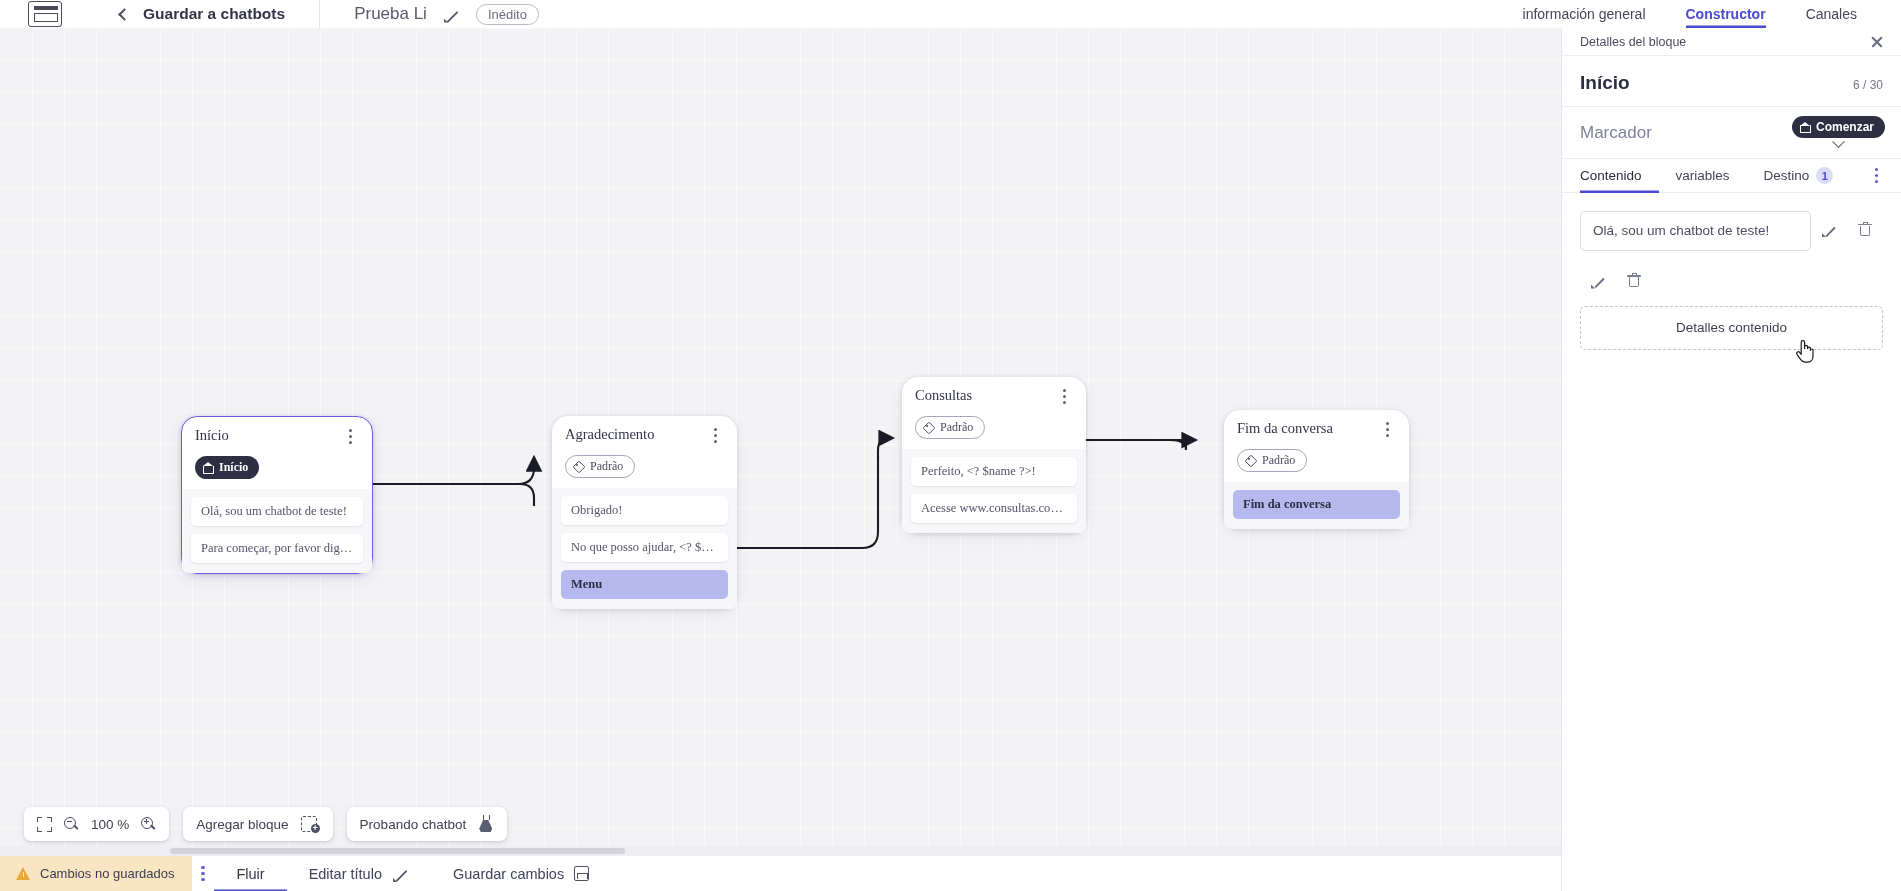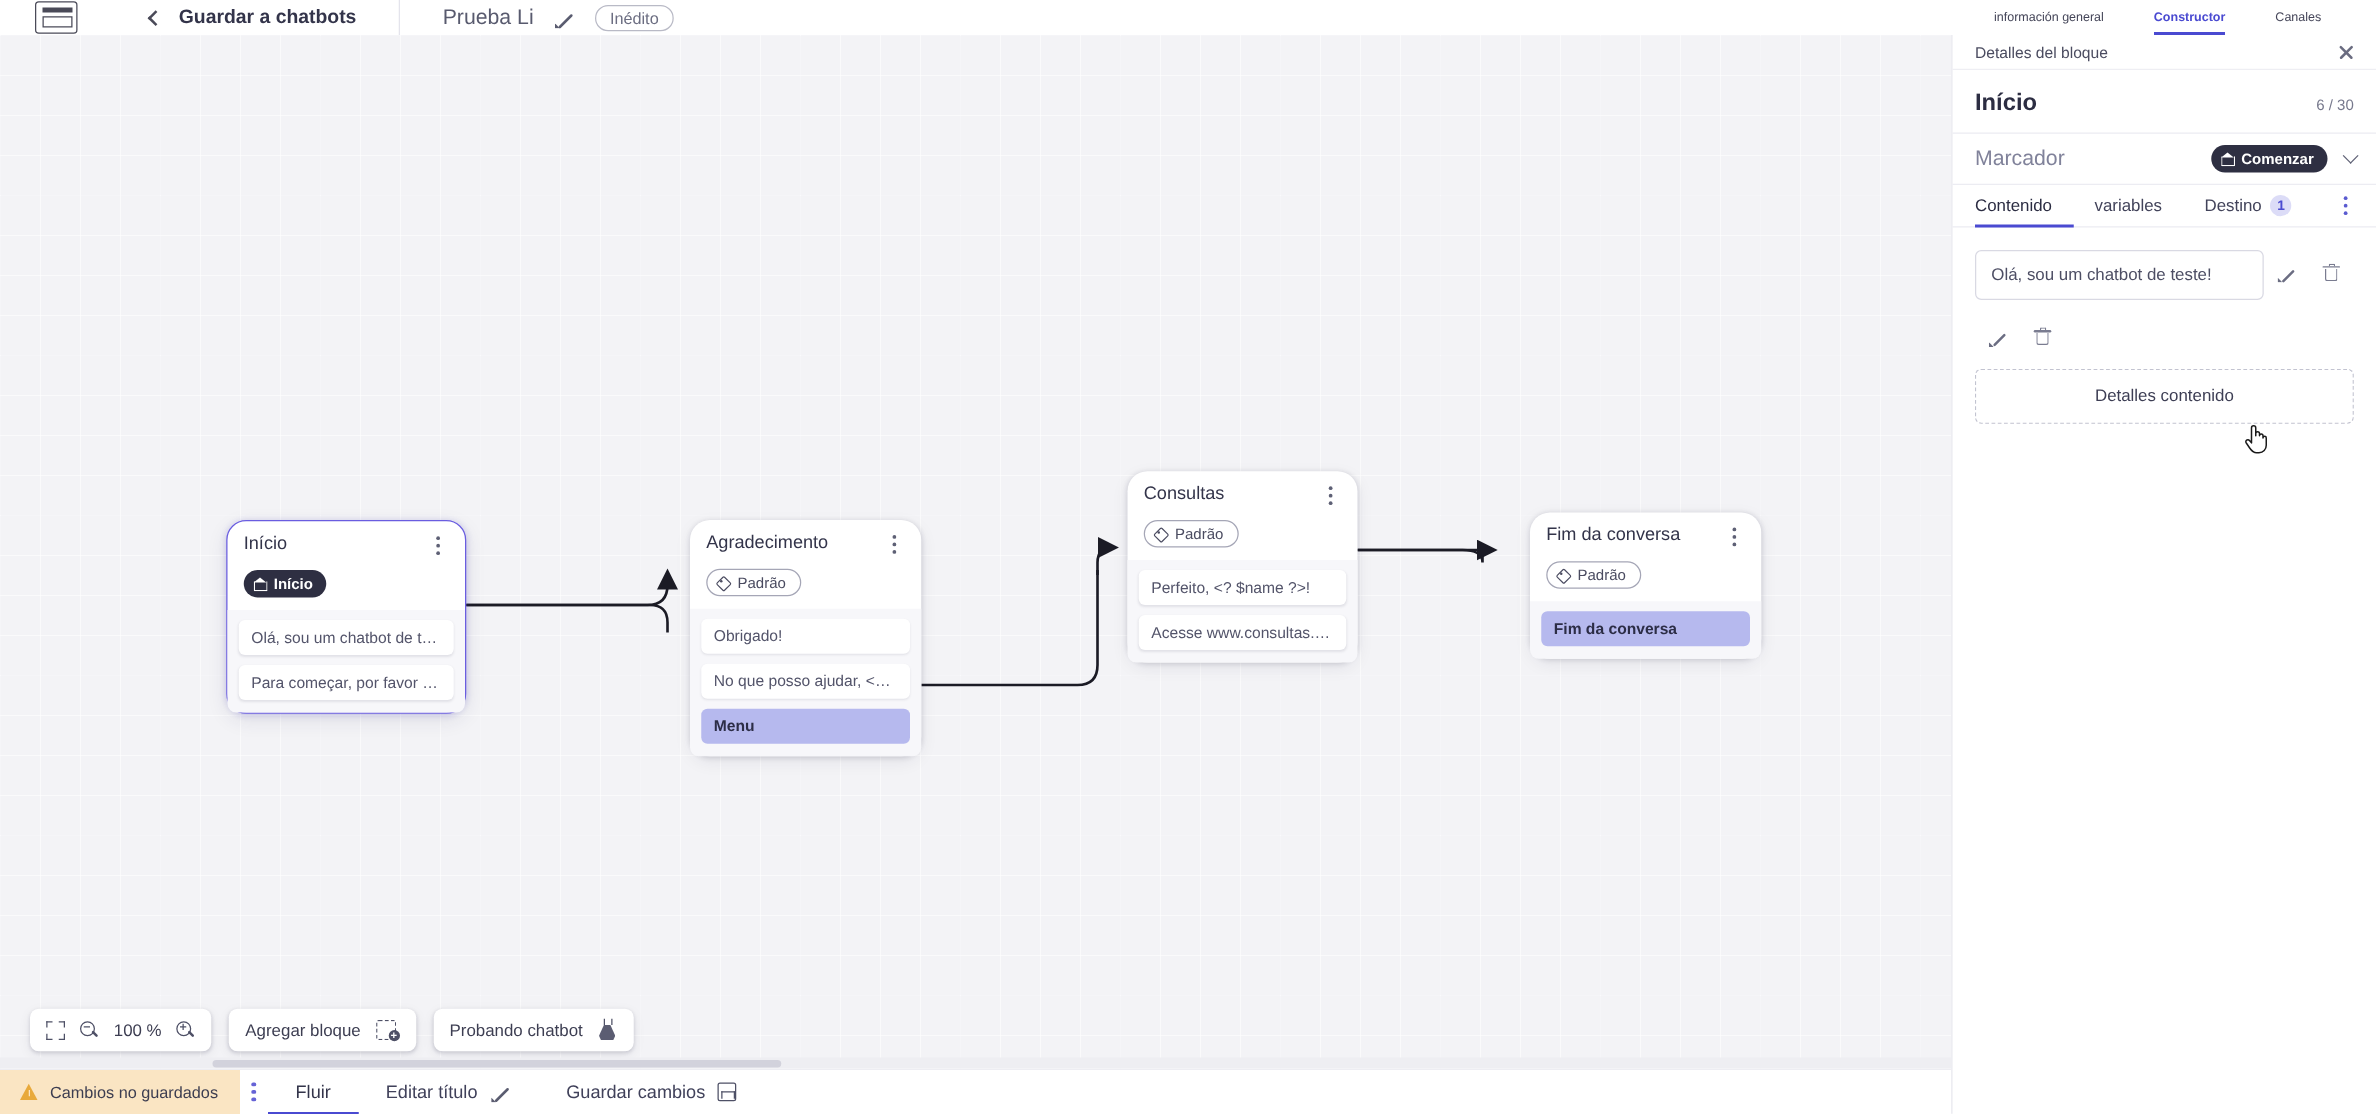--- a/index.html
+++ b/index.html
@@ -75,21 +75,21 @@
     background: #fff; white-space: nowrap;
   }
 
   
   .right-tabs {
     position: absolute; top: 0; right: 0; height: 28px;
     display: flex; align-items: center; gap: 40px;
     padding-right: 44px; z-index: 41;
   }
   .rtab {
-    font-size: 10px; color: #454659; cursor: pointer;
+    font-size: 14px; color: #454659; cursor: pointer;
     height: 28px; display: flex; align-items: center; white-space: nowrap;
   }
   .rtab.active { color: #4a4ad1; font-weight: 700; box-shadow: inset 0 -2.5px 0 #4a4ad1; }
 
   
   .canvas {
     position: absolute; top: 28px; left: 0;
     width: 1561px; height: 827px;
     background-color: #f3f3f6;
     background-image:
@@ -106,20 +106,21 @@
     background-size: 32px 32px; pointer-events:none;
   }
   .edges { position: absolute; inset: 0; z-index: 2; pointer-events: none; }
 
   
   .node {
     position: absolute; z-index: 5;
     background: #ffffff;
     border-radius: 16px;
     box-shadow: 0 1px 4px rgba(30,30,60,.16), 0 4px 14px rgba(30,30,60,.07);
+    font-family: Liberation Serif, serif;
   }
   .node.selected {
     border: 1.6px solid #6a5de0;
     box-shadow: 0 1px 5px rgba(70,60,190,.22), 0 5px 16px rgba(40,40,90,.10);
   }
   .node-head { padding: 11px 13px 0 13px; }
   .node-title-row { display: flex; align-items: flex-start; justify-content: space-between; }
   .node-title { font-size: 14.5px; color: #33344a; line-height: 1.1; }
   .kebab {
     width: 16px; height: 18px; position: relative; flex: none; cursor: pointer;
@@ -328,21 +329,21 @@
   }
   .panel-title { font-size: 19px; font-weight: 700; color: #2c2d42; }
   .panel-count { font-size: 12px; color: #76788c; }
 
   .marker-row {
     display: flex; align-items: center; justify-content: space-between;
     padding: 9px 16px 9px 18px;
     border-bottom: 1px solid #ececf2;
   }
   .marker-lbl { font-size: 17px; color: #80829a; }
-  .marker-right { display: flex; align-items: center; gap: 14px; }
+  .marker-right { display: flex; align-items: center; gap: 2px; flex-direction: column; }
   .chev-down {
     width: 9px; height: 9px;
     border-right: 1.8px solid #5d5f74; border-bottom: 1.8px solid #5d5f74;
     transform: rotate(45deg) translate(-2px,-2px);
     flex: none; cursor: pointer;
   }
 
   .panel-tabs {
     display: flex; align-items: center;
     padding: 0 16px 0 18px; border-bottom: 1px solid #ececf2;

